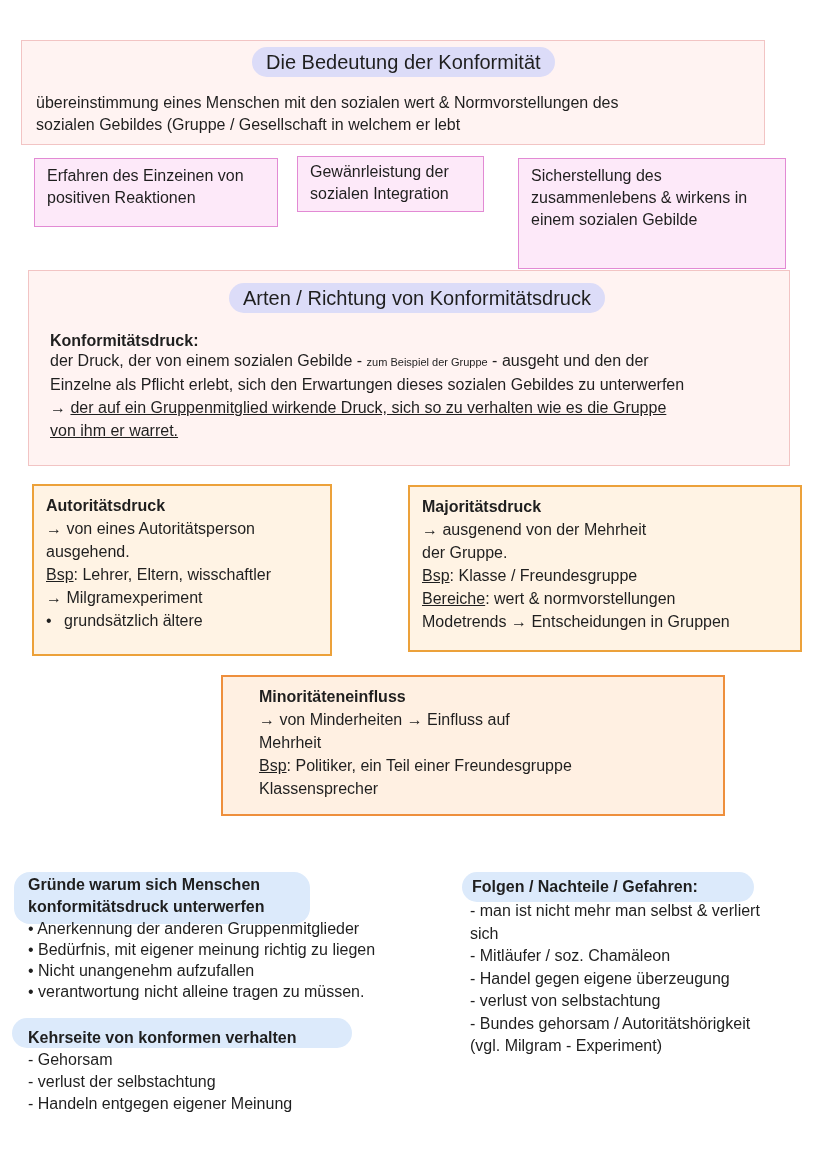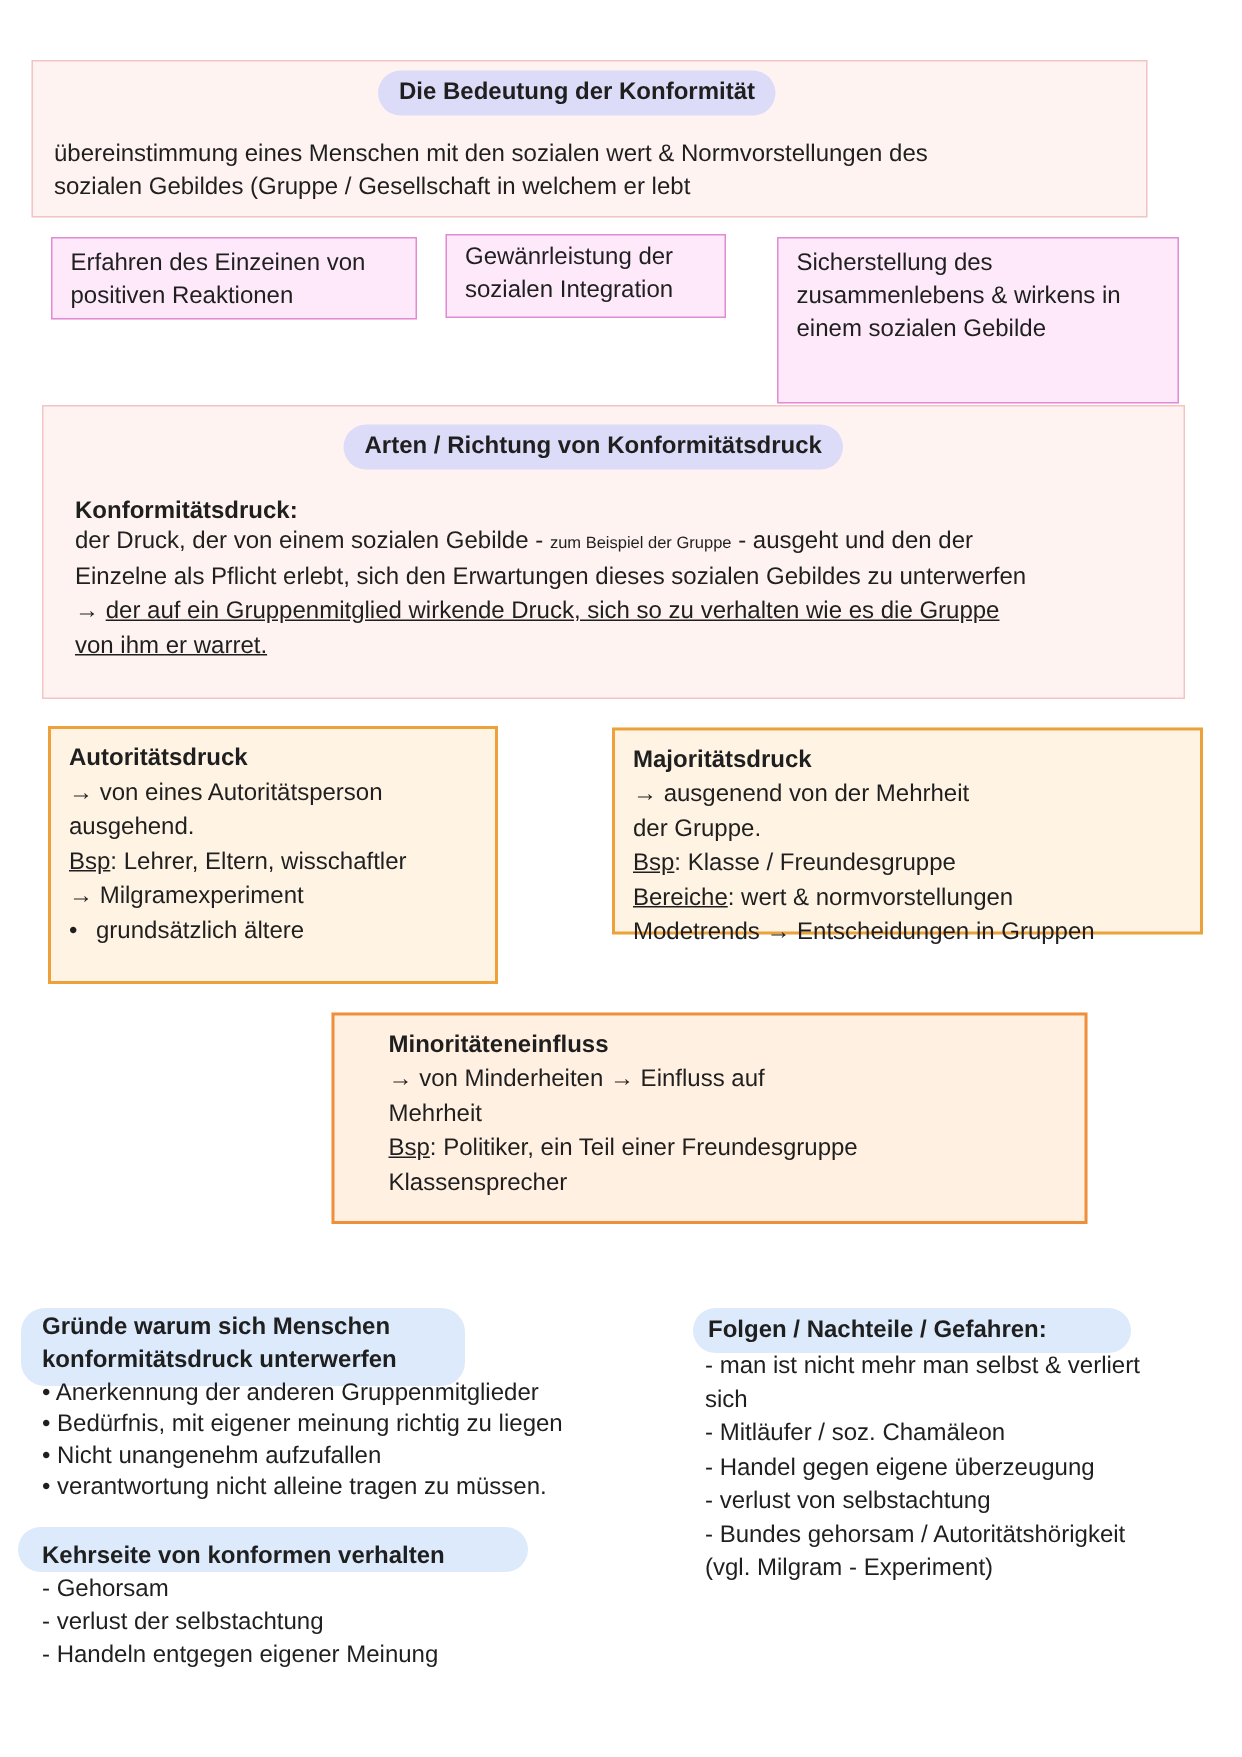--- a/index.html
+++ b/index.html
@@ -5,36 +5,36 @@
   * { box-sizing: border-box; margin: 0; padding: 0; }
   html, body { width: 828px; height: 1171px; background: #ffffff; overflow: hidden; }
   body { position: relative; font-family: "Liberation Sans", sans-serif; color: #1f1f1f; font-size: 16px; line-height: 22px; }
   .abs { position: absolute; }
 
   .box-pink { background: #fff3f2; border: 1.5px solid #f2c4c4; }
   .box-magenta { background: #fde9f9; border: 1.5px solid #e28ad4; padding: 6px 12px; line-height: 22px; }
   .box-orange { background: #fff3e4; border: 2.5px solid #eca13a; padding: 8px 12px; line-height: 23px; }
   .box-orange2 { background: #fff0e2; border: 2.5px solid #ee8f3c; padding: 8px 12px; line-height: 23px; }
 
-  .pill-title { position: absolute; background: #dcdcf8; border-radius: 16px; font-weight: bold; padding: 4px 14px; white-space: nowrap; font-size: 16px; line-height: 22px; }
+  .pill-title { position: absolute; background: #dcdcf8; border-radius: 16px; font-weight: normal; padding: 4px 14px; white-space: nowrap; font-size: 20px; line-height: 22px; }
 
   .u { text-decoration: underline; }
   .b { font-weight: bold; }
   .small { font-size: 11px; }
   .line { white-space: nowrap; }
 </style>
 </head>
 <body>
 
 <div class="abs box-pink" style="left:21px; top:40px; width:744px; height:105px;"></div>
 <div class="pill-title" style="left:252px; top:47px;">Die Bedeutung der Konformität</div>
 <div class="abs line" style="left:36px; top:92px;">übereinstimmung eines Menschen mit den sozialen wert &amp; Normvorstellungen des</div>
 <div class="abs line" style="left:36px; top:114px;">sozialen Gebildes (Gruppe / Gesellschaft in welchem er lebt</div>
 
-<div class="abs box-magenta" style="left:34px; top:158px; width:244px; height:55px;">
+<div class="abs box-magenta" style="left:34px; top:158px; width:244px; height:69px;">
   <div>Erfahren des Einzeinen von</div>
   <div>positiven Reaktionen</div>
 </div>
 <div class="abs box-magenta" style="left:297px; top:156px; width:187px; height:56px; padding-top:4px;">
   <div>Gewänrleistung der</div>
   <div>sozialen Integration</div>
 </div>
 <div class="abs box-magenta" style="left:518px; top:158px; width:268px; height:111px;">
   <div>Sicherstellung des</div>
   <div>zusammenlebens &amp; wirkens in</div>
@@ -55,21 +55,21 @@
 
 <div class="abs box-orange" style="left:32px; top:484px; width:300px; height:172px;">
   <div class="b">Autoritätsdruck</div>
   <div>→ von eines Autoritätsperson</div>
   <div>ausgehend.</div>
   <div><span class="u">Bsp</span><span>: Lehrer, Eltern, wisschaftler</span></div>
   <div>→ Milgramexperiment</div>
   <div><span style="display:inline-block; width:18px;">•</span><span>grundsätzlich ältere</span></div>
 </div>
 
-<div class="abs box-orange" style="left:408px; top:485px; width:394px; height:138px; ">
+<div class="abs box-orange" style="left:408px; top:485px; width:394px; height:167px; ">
   <div class="b">Majoritätsdruck</div>
   <div>→ ausgenend von der Mehrheit</div>
   <div>der Gruppe.</div>
   <div><span class="u">Bsp</span><span>: Klasse / Freundesgruppe</span></div>
   <div><span class="u">Bereiche</span><span>: wert &amp; normvorstellungen</span></div>
   <div class="line">Modetrends → Entscheidungen in Gruppen</div>
 </div>
 
 <div class="abs box-orange2" style="left:221px; top:675px; width:504px; height:141px; padding-left:36px;">
   <div class="b">Minoritäteneinfluss</div>

